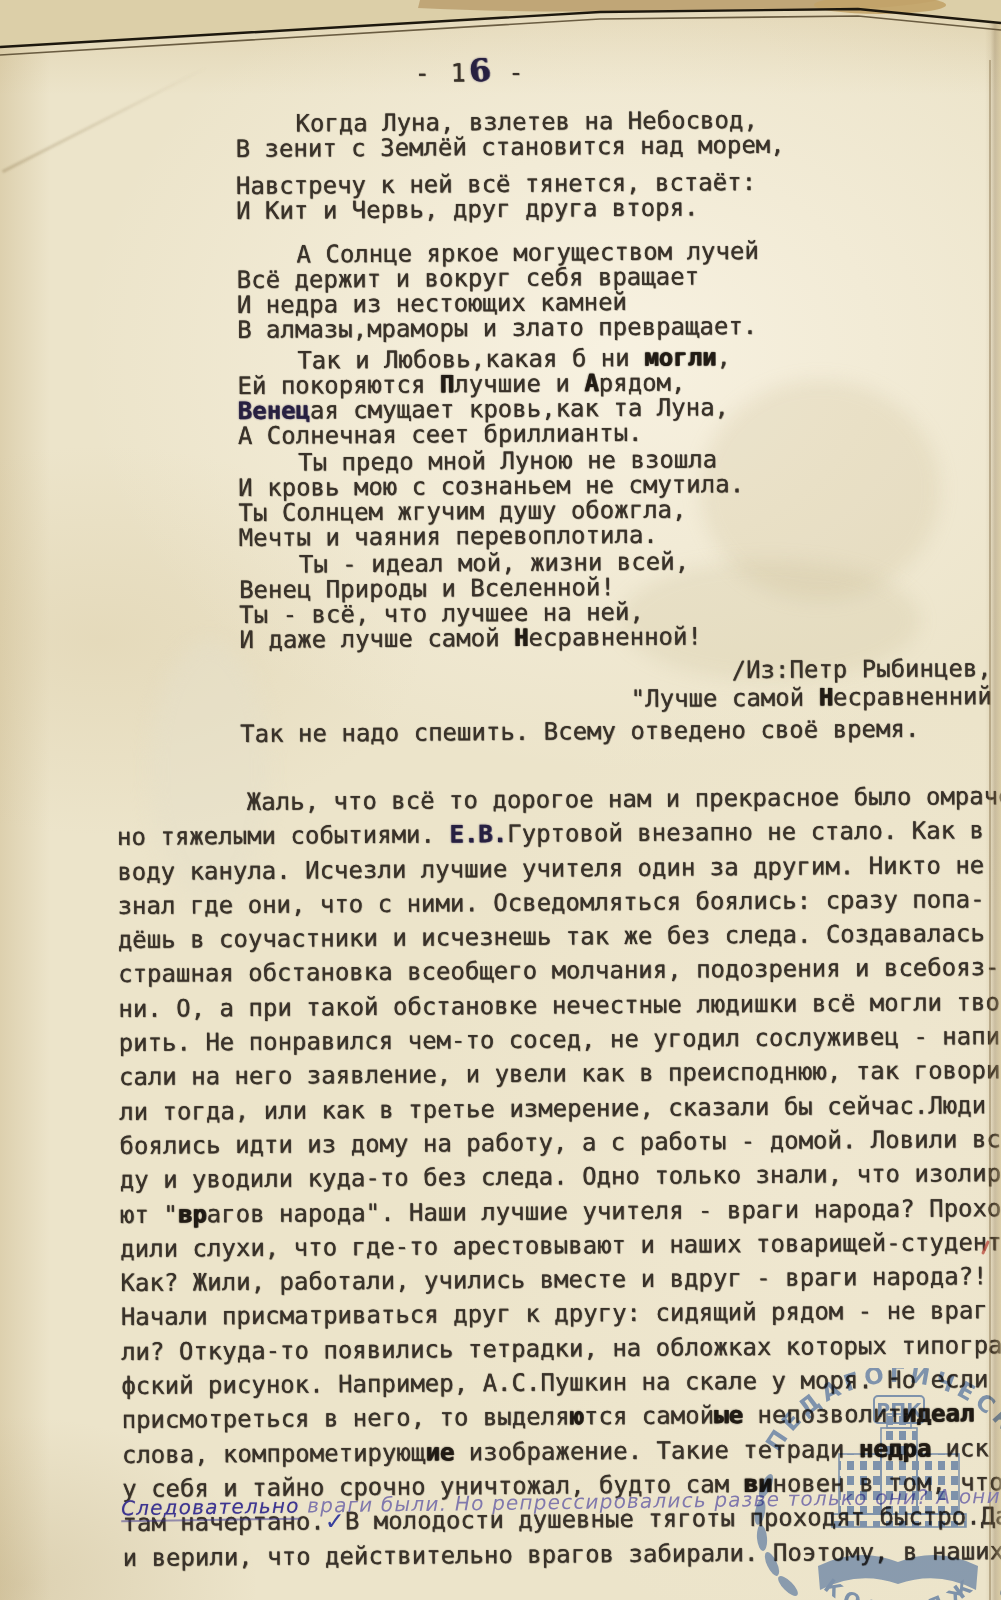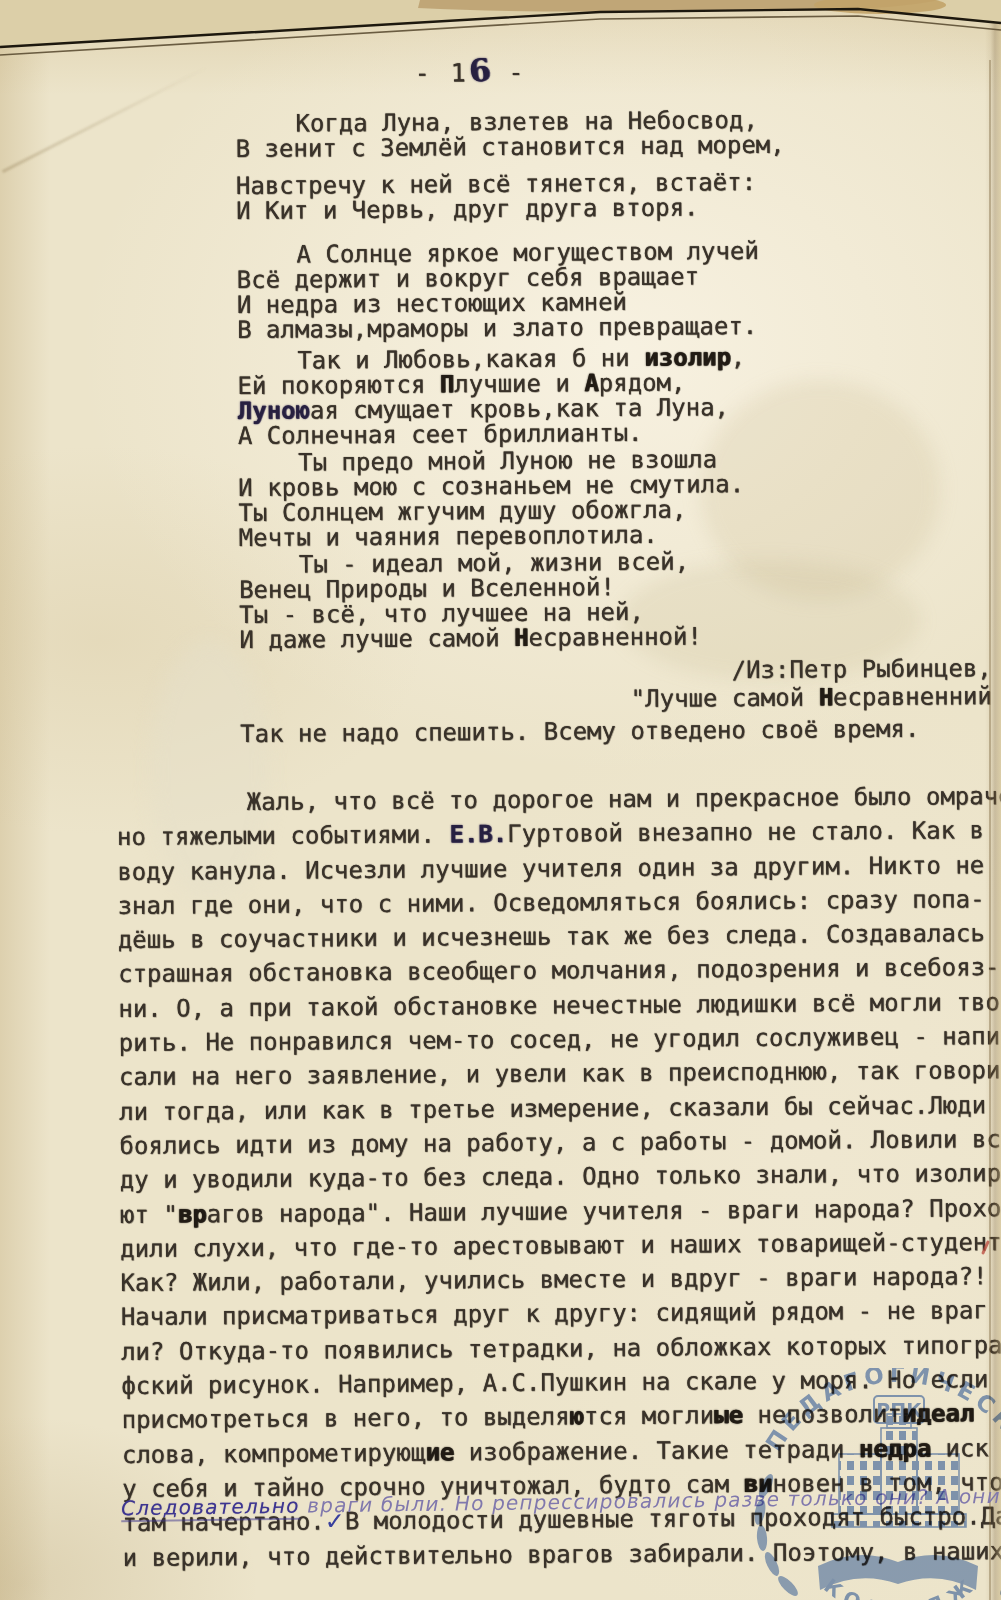--- a/index.html
+++ b/index.html
@@ -91,23 +91,23 @@
           <div class="poem-line"><span>Навстречу к ней всё тянется, встаёт:</span></div>
           <div class="poem-line"><span>И Кит и Червь, друг друга вторя.</span></div>
         </div>
         <div class="poem-group indent">
           <div class="poem-line"><span>А Солнце яркое могуществом лучей</span></div>
           <div class="poem-line"><span>Всё держит и вокруг себя вращает</span></div>
           <div class="poem-line"><span>И недра из нестоющих камней</span></div>
           <div class="poem-line"><span>В алмазы,мраморы и злато превращает.</span></div>
         </div>
         <div class="poem-group indent">
-          <div class="poem-line"><span>Так и Любовь,какая б ни </span><span class="seg-ink">изолир</span><span>,</span></div>
+          <div class="poem-line"><span>Так и Любовь,какая б ни </span><span class="seg-ink">могли</span><span>,</span></div>
           <div class="poem-line"><span>Ей покоряются </span><span class="seg-ink">П</span><span>лучшие и </span><span class="seg-ink">А</span><span>рядом,</span></div>
-          <div class="poem-line"><span class="seg-hand">Луною</span><span>ая смущает кровь,как та Луна,</span></div>
+          <div class="poem-line"><span class="seg-hand">Венец</span><span>ая смущает кровь,как та Луна,</span></div>
           <div class="poem-line"><span>А Солнечная сеет бриллианты.</span></div>
         </div>
         <div class="poem-group indent">
           <div class="poem-line"><span>Ты предо мной Луною не взошла</span></div>
           <div class="poem-line"><span>И кровь мою с сознаньем не смутила.</span></div>
           <div class="poem-line"><span>Ты Солнцем жгучим душу обожгла,</span></div>
           <div class="poem-line"><span>Мечты и чаяния перевоплотила.</span></div>
         </div>
         <div class="poem-group indent">
           <div class="poem-line"><span>Ты - идеал мой, жизни всей,</span></div>
@@ -136,21 +136,21 @@
         <div class="prose-line"><span>сали на него заявление, и увели как в преисподнюю, так говори-</span></div>
         <div class="prose-line"><span>ли тогда, или как в третье измерение, сказали бы сейчас.Люди</span></div>
         <div class="prose-line"><span>боялись идти из дому на работу, а с работы - домой. Ловили вс</span></div>
         <div class="prose-line"><span>ду и уводили куда-то без следа. Одно только знали, что изолир</span></div>
         <div class="prose-line"><span>ют "</span><span class="seg-ink">вр</span><span>агов народа". Наши лучшие учителя - враги народа? Прохо</span></div>
         <div class="prose-line"><span>дили слухи, что где-то арестовывают и наших товарищей-студент</span></div>
         <div class="prose-line"><span>Как? Жили, работали, учились вместе и вдруг - враги народа?!</span></div>
         <div class="prose-line"><span>Начали присматриваться друг к другу: сидящий рядом - не враг</span></div>
         <div class="prose-line"><span>ли? Откуда-то появились тетрадки, на обложках которых типогра</span></div>
         <div class="prose-line"><span>фский рисунок. Например, А.С.Пушкин на скале у моря. Но если</span></div>
-        <div class="prose-line"><span>присмотреться в него, то выделя</span><span class="seg-ink">ю</span><span>тся могли</span><span class="seg-ink">ые</span><span> непозволит</span><span class="seg-ink">идеал</span></div>
+        <div class="prose-line"><span>присмотреться в него, то выделя</span><span class="seg-ink">ю</span><span>тся самой</span><span class="seg-ink">ые</span><span> непозволит</span><span class="seg-ink">идеал</span></div>
         <div class="prose-line"><span>слова, компрометирующ</span><span class="seg-ink">ие</span><span> изображение. Такие тетради </span><span class="seg-ink">недра</span><span> иск</span></div>
         <div class="prose-line"><span>у себя и тайно срочно уничтожал, будто сам </span><span class="seg-ink">ви</span><span>новен в том, что</span></div>
         <div class="prose-line"><span>там начертано.</span><span class="seg-mark">✓</span><span>В молодости душевные тяготы проходят быстро.Да</span></div>
         <div class="prose-line"><span>и верили, что действительно врагов забирали. Поэтому, в наших</span></div>
       </div>
 
   </div>
 
   <div id="hand-note">
     <span class="lead">Следовательно</span><span class="rest"> враги были. Но репрессировались разве только они? А они ли?</span>

